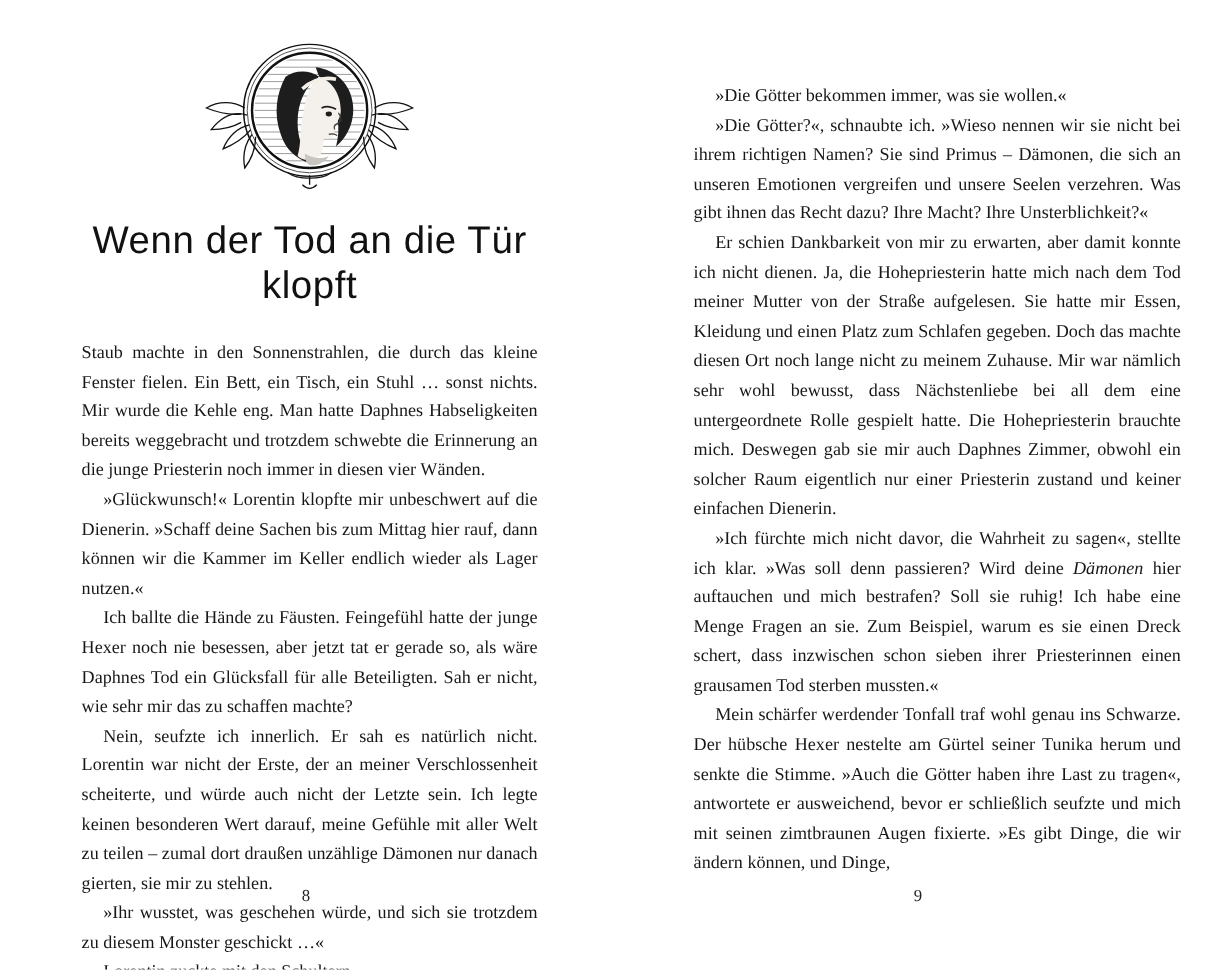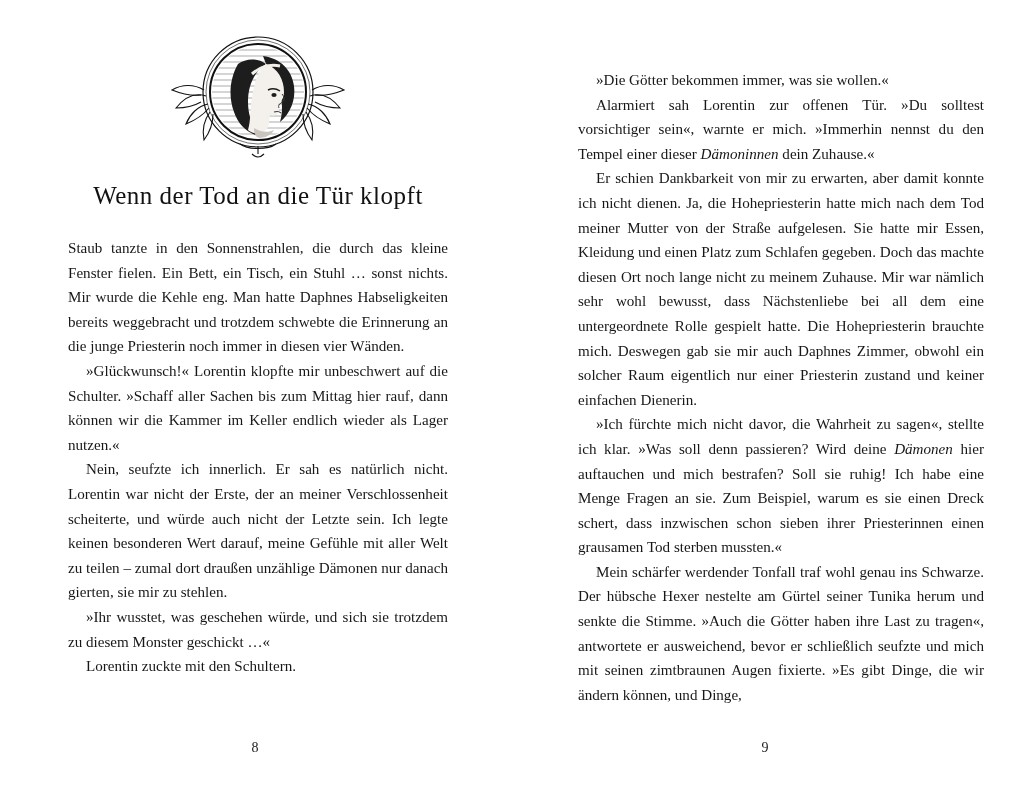--- a/index.html
+++ b/index.html
@@ -39,22 +39,22 @@
     justify-content: center;
     align-items: flex-start;
     margin-top: 4px;
     margin-bottom: 6px;
   }
   .ornament svg {
     display: block;
   }
   .chapter-title {
     text-align: center;
-    font-family: Liberation Serif, serif;
-    font-size: 25px;
+    font-family: Liberation Sans, sans-serif;
+    font-size: 32px;
     letter-spacing: 0.5px;
     color: #111;
     margin: 8px 0 26px 0;
     font-weight: 400;
   }
   
   .body-text p {
     margin: 0;
     font-size: 15.1px;
     line-height: 24.6px;
@@ -159,34 +159,35 @@
           <path d="M72 110 C80 116 100 116 108 110"></path>
           <path d="M90 112 L90 120"></path>
           <path d="M84 120 C88 124 92 124 96 120"></path>
         </g>
       </svg>
     </div>
 
     <div class="chapter-title">Wenn der Tod an die Tür klopft</div>
 
     <div class="body-text">
-      <p class="noindent">Staub tanzte in den Sonnenstrahlen, die durch das kleine Fenster fielen. Ein Bett, ein Tisch, ein Stuhl … sonst nichts. Mir wurde die Kehle eng. Man hatte Daphnes Habseligkeiten bereits weggebracht und trotzdem schwebte die Erinnerung an die junge Priesterin noch immer in diesen vier Wänden.</p>
-      <p class="indent">»Glückwunsch!« Lorentin klopfte mir unbeschwert auf die Schulter. »Schaff aller Sachen bis zum Mittag hier rauf, dann können wir die Kammer im Keller endlich wieder als Lager nutzen.«</p>
+      <p class="noindent">Staub machte in den Sonnenstrahlen, die durch das kleine Fenster fielen. Ein Bett, ein Tisch, ein Stuhl … sonst nichts. Mir wurde die Kehle eng. Man hatte Daphnes Habseligkeiten bereits weggebracht und trotzdem schwebte die Erinnerung an die junge Priesterin noch immer in diesen vier Wänden.</p>
+      <p class="indent">»Glückwunsch!« Lorentin klopfte mir unbeschwert auf die Dienerin. »Schaff deine Sachen bis zum Mittag hier rauf, dann können wir die Kammer im Keller endlich wieder als Lager nutzen.«</p>
+      <p class="indent">Ich ballte die Hände zu Fäusten. Feingefühl hatte der junge Hexer noch nie besessen, aber jetzt tat er gerade so, als wäre Daphnes Tod ein Glücksfall für alle Beteiligten. Sah er nicht, wie sehr mir das zu schaffen machte?</p>
       <p class="indent">Nein, seufzte ich innerlich. Er sah es natürlich nicht. Lorentin war nicht der Erste, der an meiner Verschlossenheit scheiterte, und würde auch nicht der Letzte sein. Ich legte keinen besonderen Wert darauf, meine Gefühle mit aller Welt zu teilen – zumal dort draußen unzählige Dämonen nur danach gierten, sie mir zu stehlen.</p>
       <p class="indent">»Ihr wusstet, was geschehen würde, und sich sie trotzdem zu diesem Monster geschickt …«</p>
       <p class="indent">Lorentin zuckte mit den Schultern.</p>
     </div>
 
     <div class="folio">8</div>
   </div>
 
   <div class="page page-right">
     <div class="body-text">
       <p class="indent">»Die Götter bekommen immer, was sie wollen.«</p>
-      <p class="indent">Alarmiert sah Lorentin zur offenen Tür. »Du solltest vorsichtiger sein«, warnte er mich. »Immerhin nennst du den Tempel einer dieser <em>Dämoninnen</em> dein Zuhause.«</p>
+      <p class="indent">»Die Götter?«, schnaubte ich. »Wieso nennen wir sie nicht bei ihrem richtigen Namen? Sie sind Primus – Dämonen, die sich an unseren Emotionen vergreifen und unsere Seelen verzehren. Was gibt ihnen das Recht dazu? Ihre Macht? Ihre Unsterblichkeit?«</p>
       <p class="indent">Er schien Dankbarkeit von mir zu erwarten, aber damit konnte ich nicht dienen. Ja, die Hohepriesterin hatte mich nach dem Tod meiner Mutter von der Straße aufgelesen. Sie hatte mir Essen, Kleidung und einen Platz zum Schlafen gegeben. Doch das machte diesen Ort noch lange nicht zu meinem Zuhause. Mir war nämlich sehr wohl bewusst, dass Nächstenliebe bei all dem eine untergeordnete Rolle gespielt hatte. Die Hohepriesterin brauchte mich. Deswegen gab sie mir auch Daphnes Zimmer, obwohl ein solcher Raum eigentlich nur einer Priesterin zustand und keiner einfachen Dienerin.</p>
       <p class="indent">»Ich fürchte mich nicht davor, die Wahrheit zu sagen«, stellte ich klar. »Was soll denn passieren? Wird deine <em>Dämonen</em> hier auftauchen und mich bestrafen? Soll sie ruhig! Ich habe eine Menge Fragen an sie. Zum Beispiel, warum es sie einen Dreck schert, dass inzwischen schon sieben ihrer Priesterinnen einen grausamen Tod sterben mussten.«</p>
       <p class="indent">Mein schärfer werdender Tonfall traf wohl genau ins Schwarze. Der hübsche Hexer nestelte am Gürtel seiner Tunika herum und senkte die Stimme. »Auch die Götter haben ihre Last zu tragen«, antwortete er ausweichend, bevor er schließlich seufzte und mich mit seinen zimtbraunen Augen fixierte. »Es gibt Dinge, die wir ändern können, und Dinge,</p>
     </div>
 
     <div class="folio">9</div>
   </div>
 
 </div>
 

